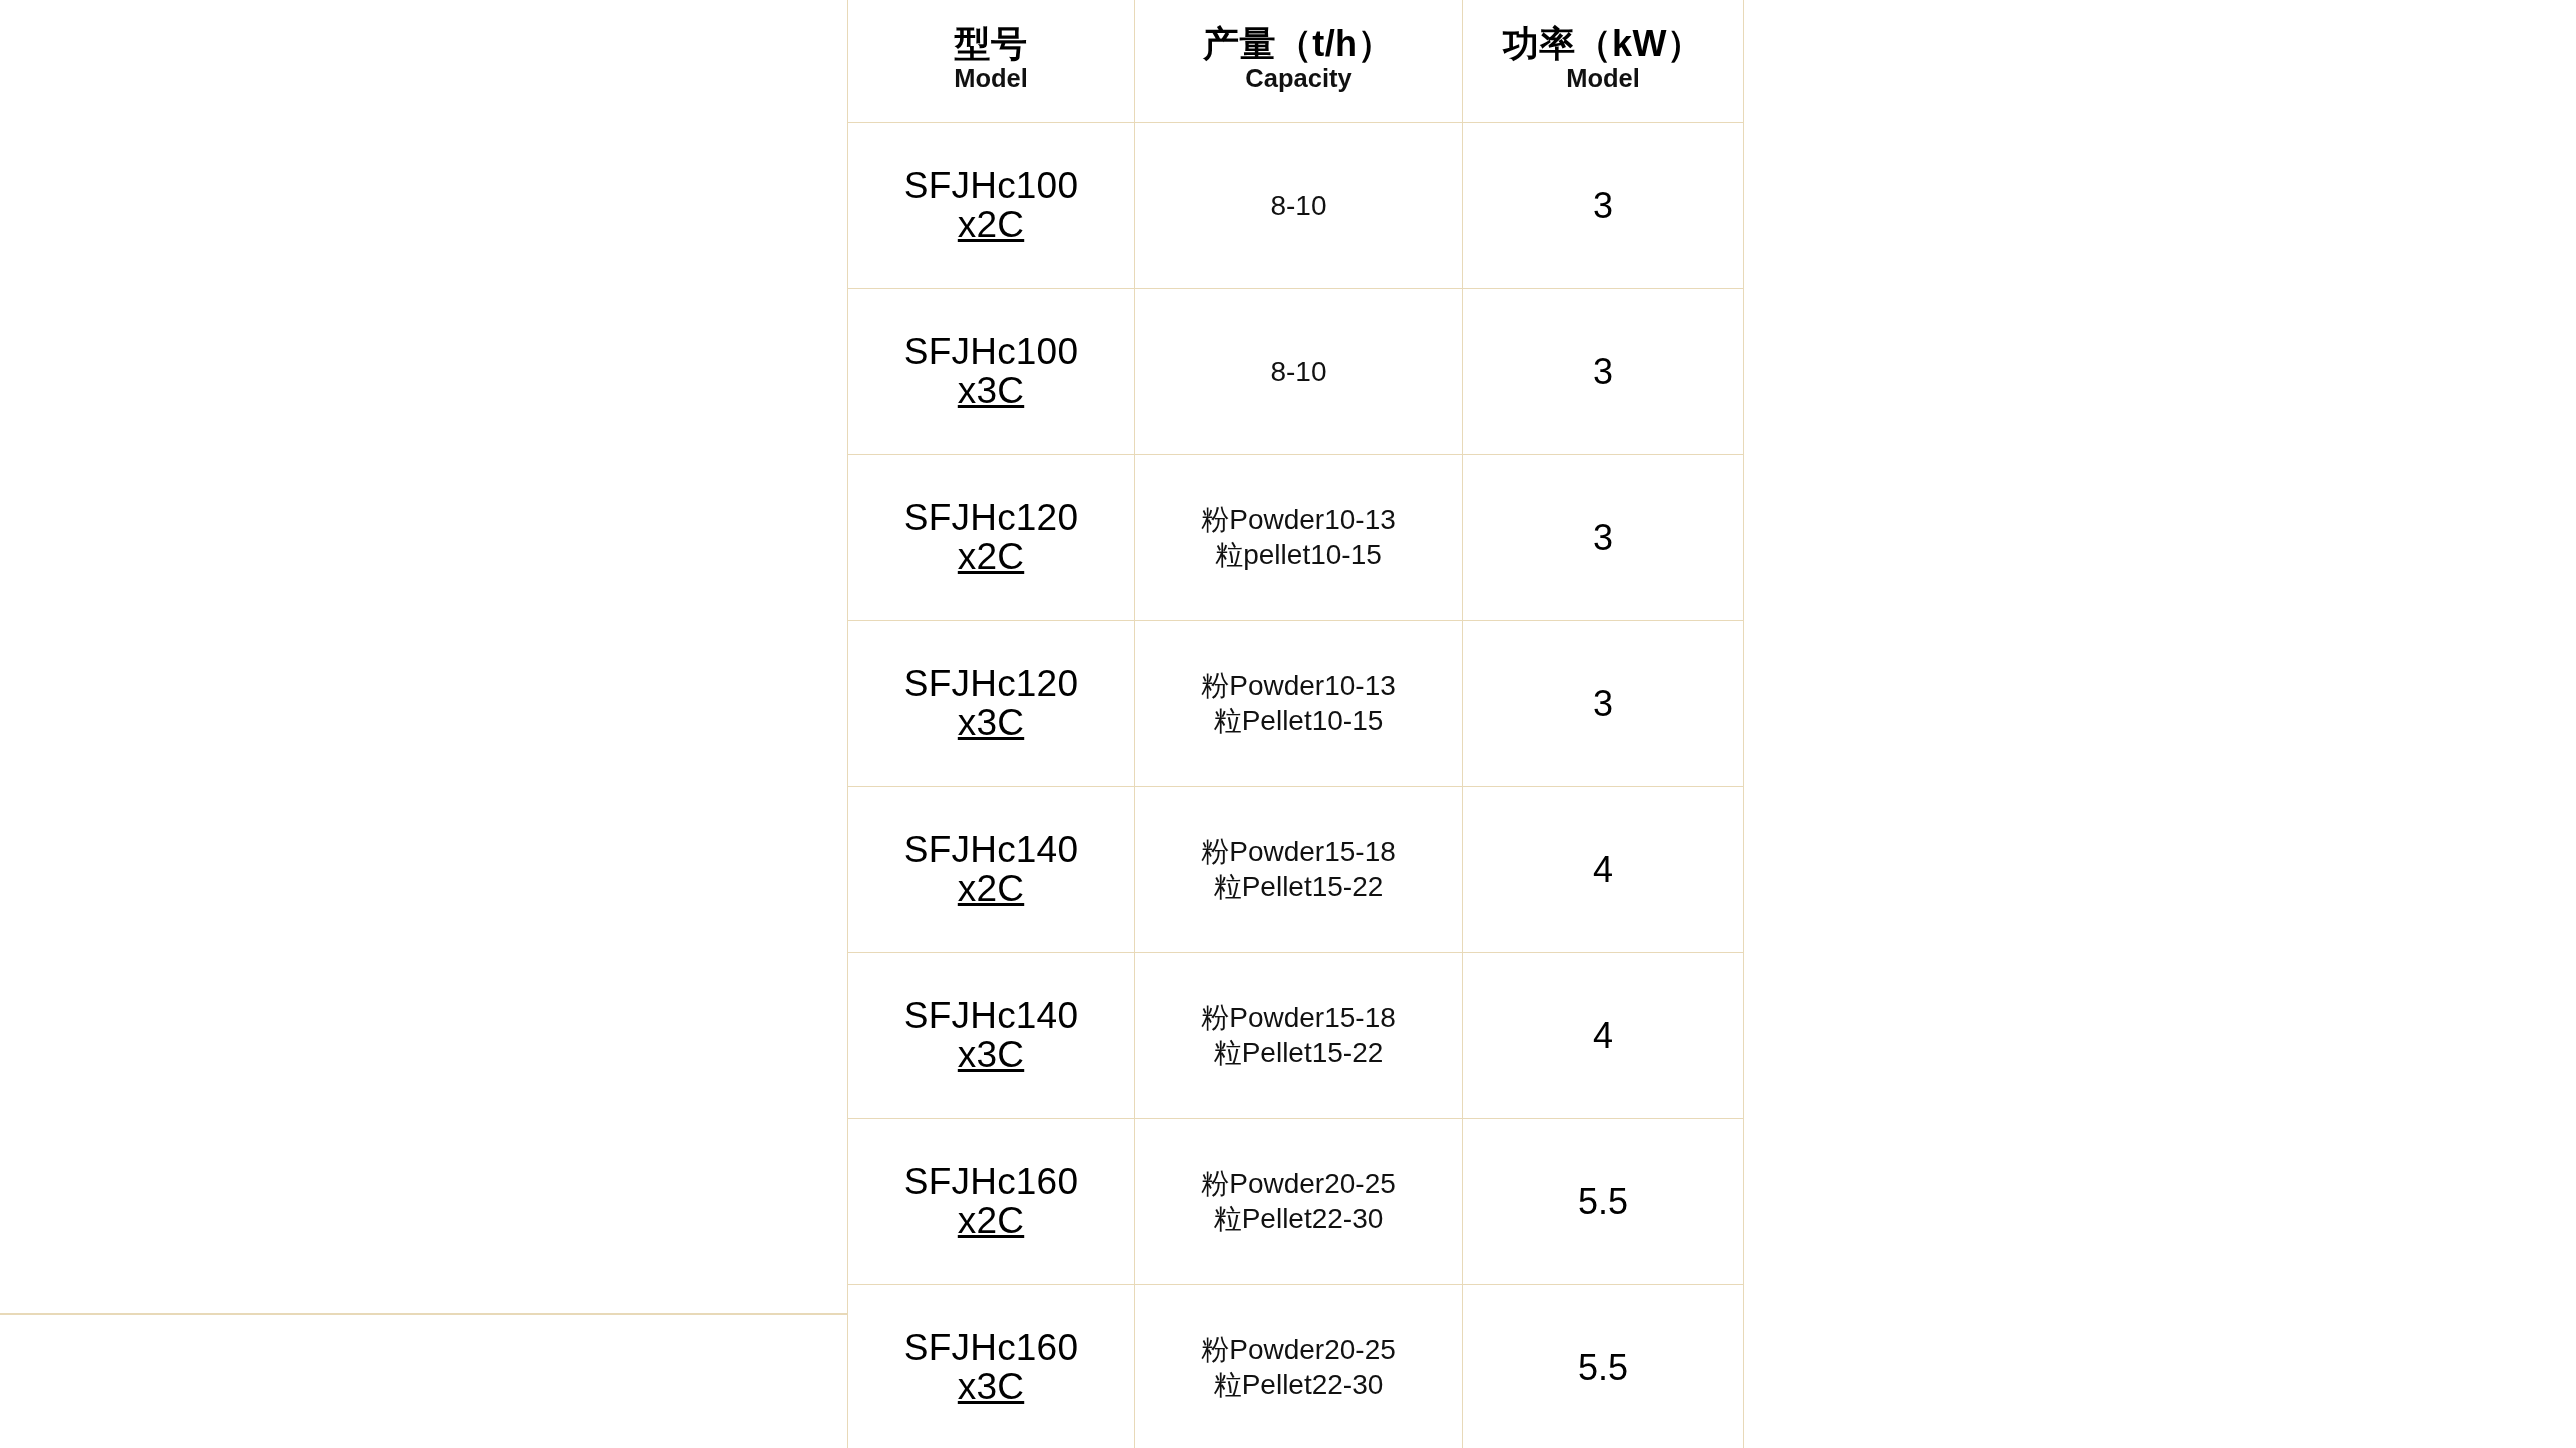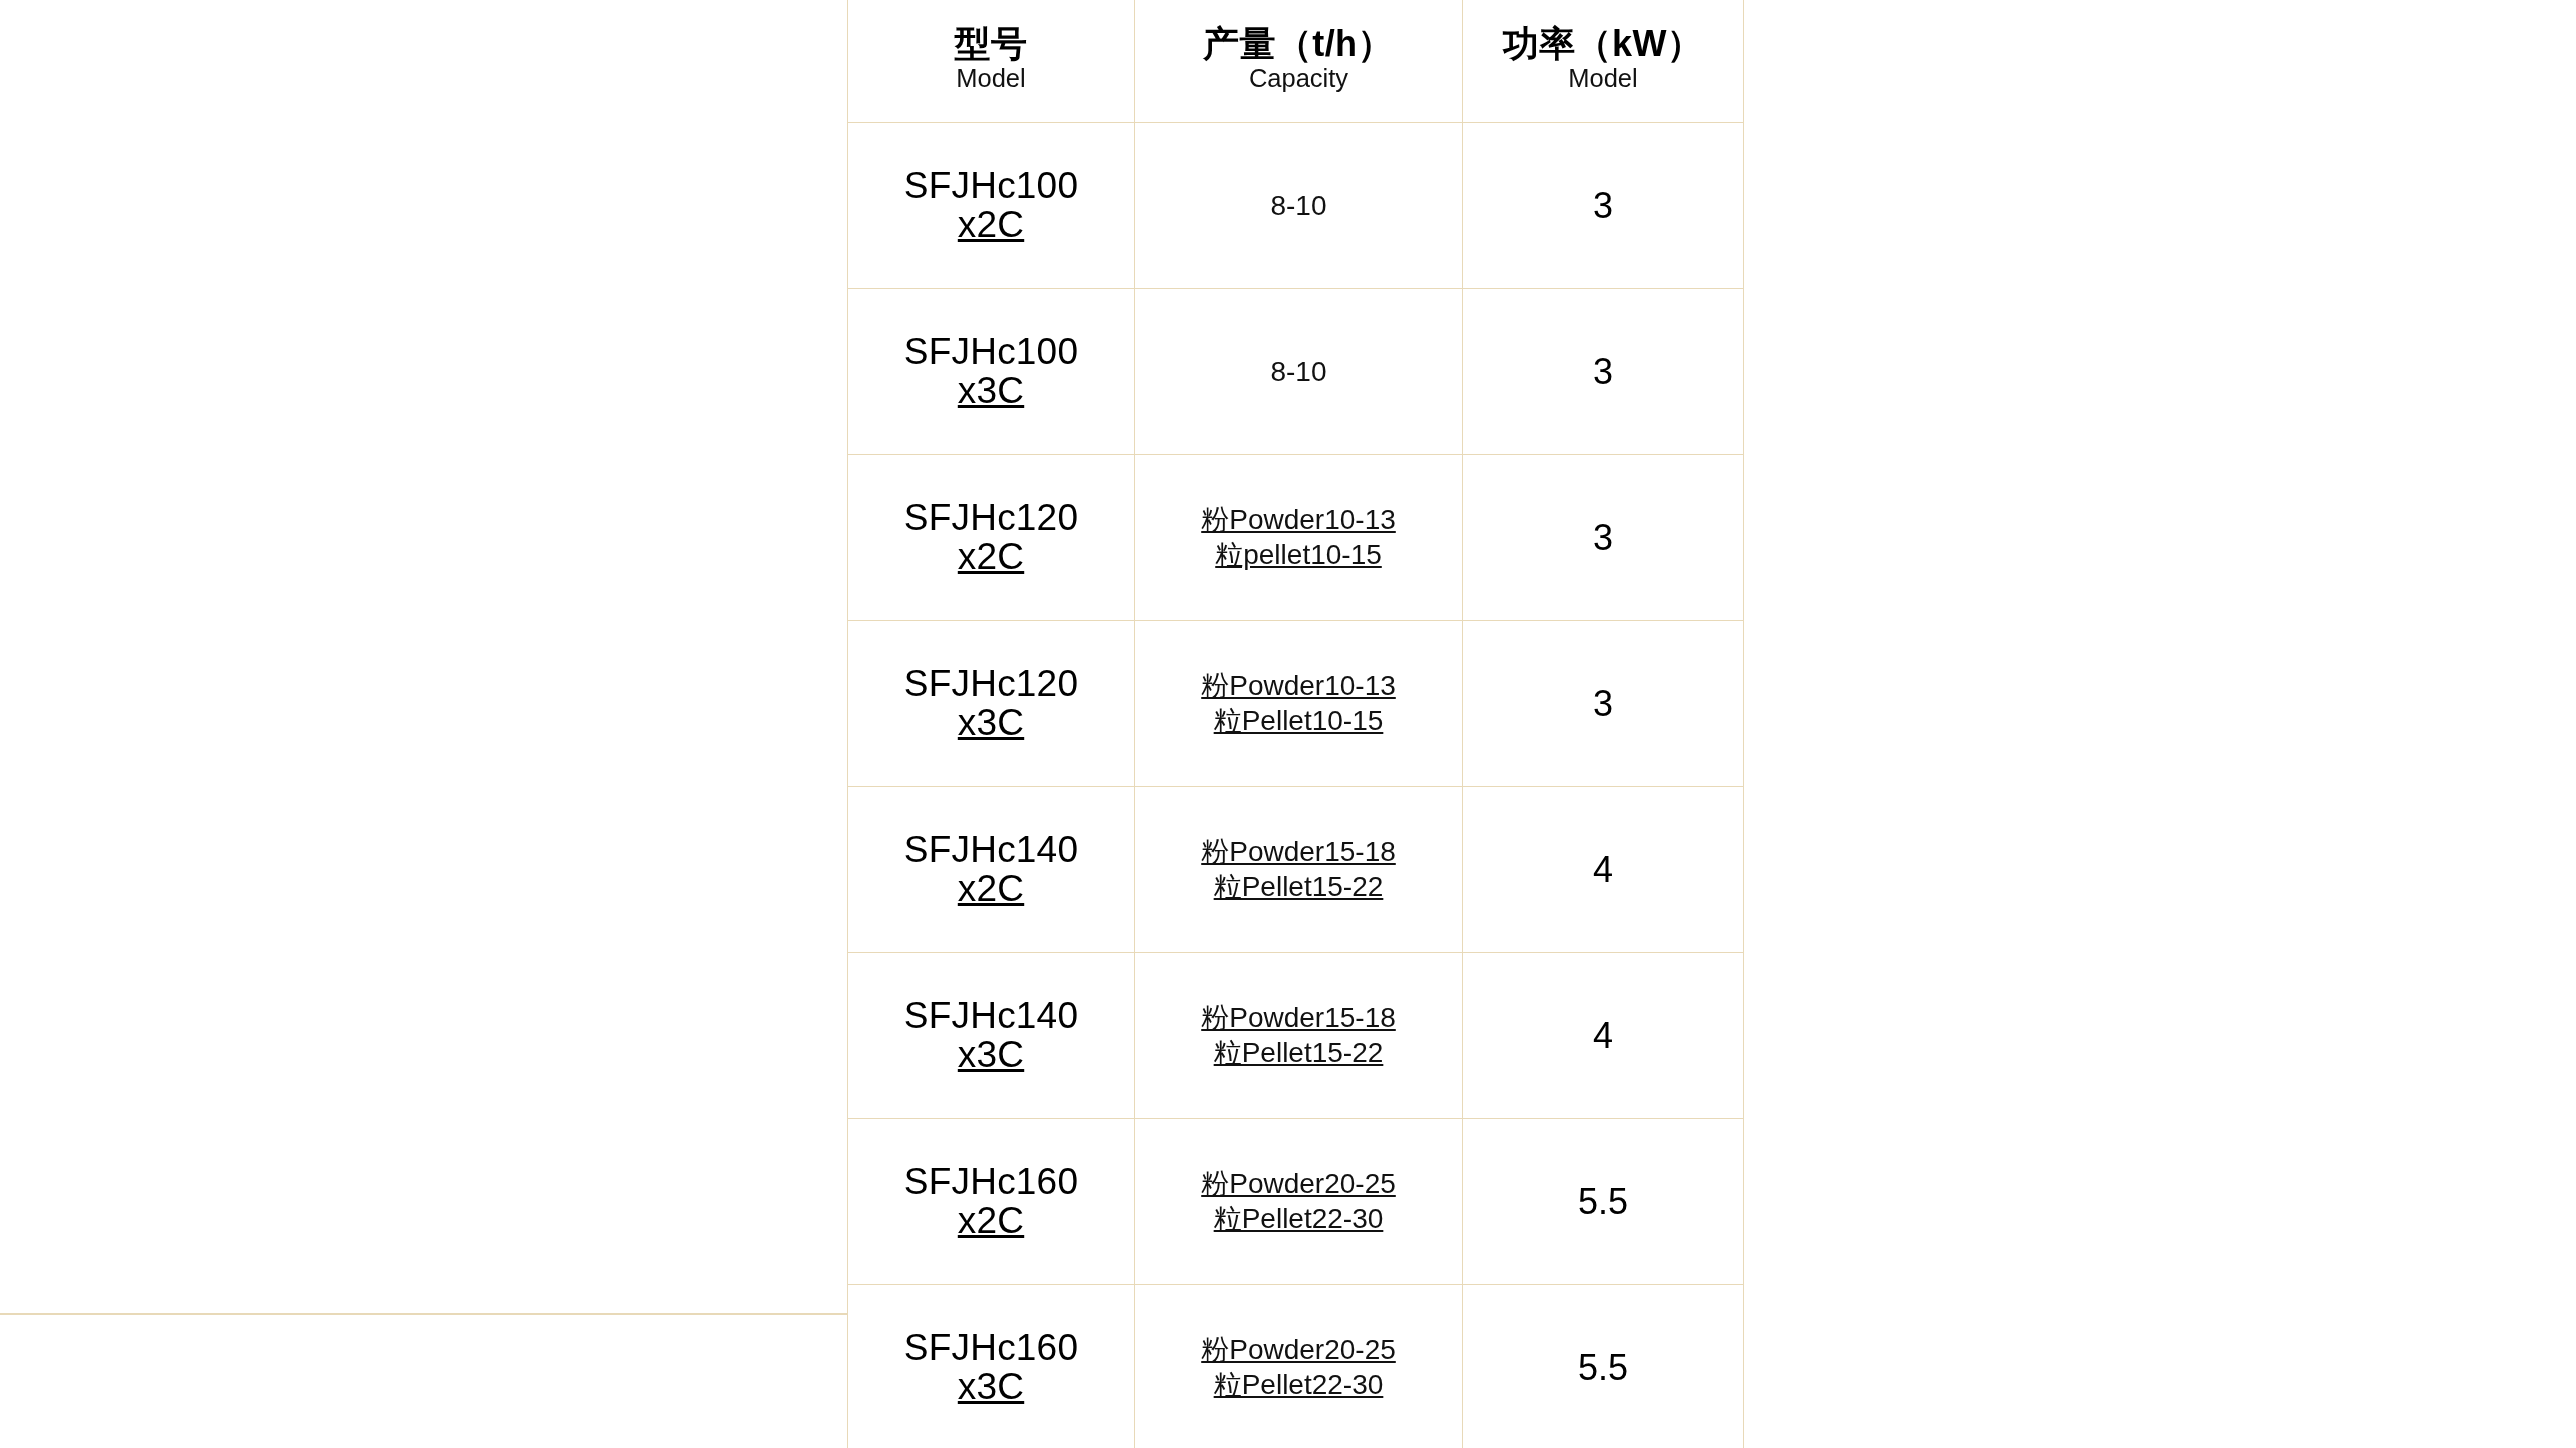--- a/index.html
+++ b/index.html
@@ -59,21 +59,21 @@
     display: block;
     font-size: 36px;
     font-weight: 700;
     line-height: 1.05;
     letter-spacing: 0.4px;
     color: #000000;
   }
   .hd-en {
     display: block;
     font-size: 25.5px;
-    font-weight: 400;
+    font-weight: 700;
     line-height: 1.25;
     color: #111111;
     margin-top: 0;
   }
 
   
   tbody tr { height: 166px; }
 
   .model {
     font-size: 37px;
@@ -90,21 +90,21 @@
     font-size: 28px;
     line-height: 1.2;
     color: #111111;
     margin-left: 8px;
   }
   .capacity-multi {
     font-size: 28px;
     line-height: 1.28;
     color: #111111;
   }
-  .capacity-multi span { display: block; text-decoration: underline; }
+  .capacity-multi span { display: block; }
 
   .power {
     font-size: 36px;
     line-height: 1.1;
     color: #000000;
   }
 </style>
 </head>
 <body>
 

